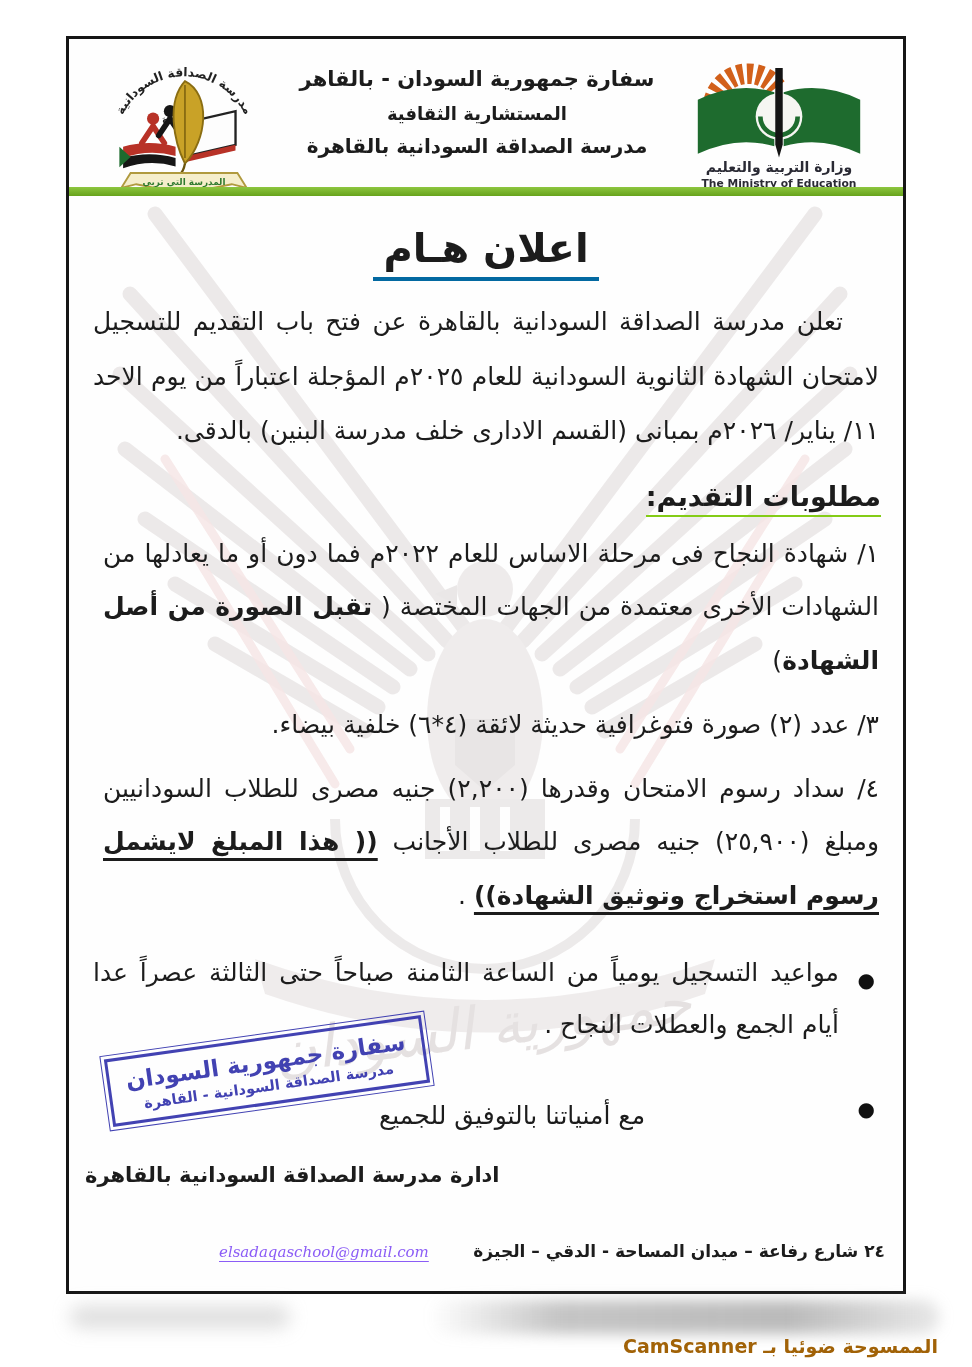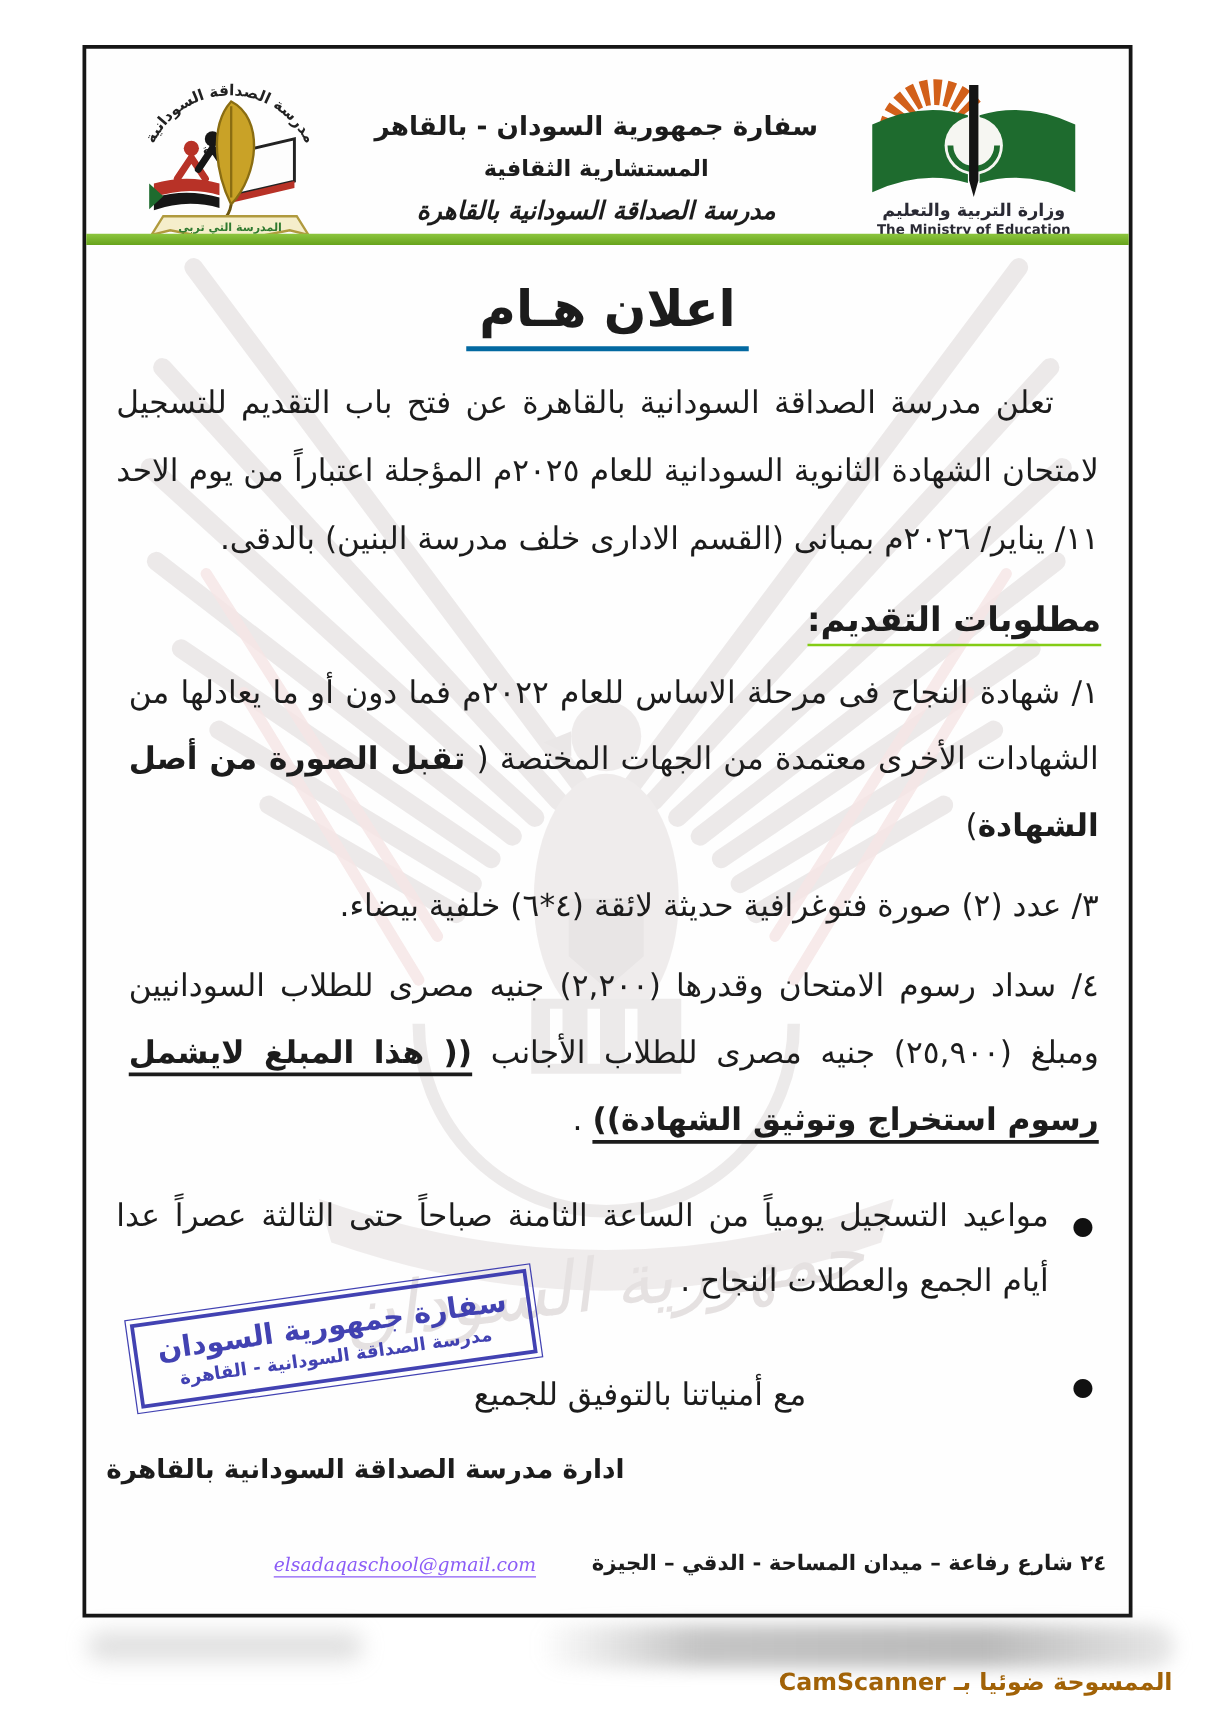--- a/index.html
+++ b/index.html
@@ -13,26 +13,26 @@
     position:absolute;left:66px;top:36px;width:834px;height:1252px;
     border:3px solid #161616;background:#fefefe;
   }
   
   .hdr{
     position:relative;z-index:2;
     display:flex;justify-content:space-between;align-items:flex-start;
     padding:14px 26px 0 26px;height:134px;direction:ltr;
   }
   .hdr-center{
-    direction:rtl;text-align:center;margin-top:30px;
+    direction:rtl;text-align:center;margin-top:8px;
     font-weight:bold;line-height:1.75;
   }
   .hdr-line1{font-size:21px;}
   .hdr-line2{font-size:18px;}
-  .hdr-line3{font-size:20px;font-style:italic;}
+  .hdr-line3{font-size:20px;}
   .greenbar{
     position:relative;z-index:2;height:9px;width:100%;
     background:linear-gradient(#8dc63f,#67a31c);
   }
   
   .wm{
     position:absolute;left:26px;top:120px;width:780px;height:960px;
     z-index:0;opacity:.45;pointer-events:none;
   }
   

